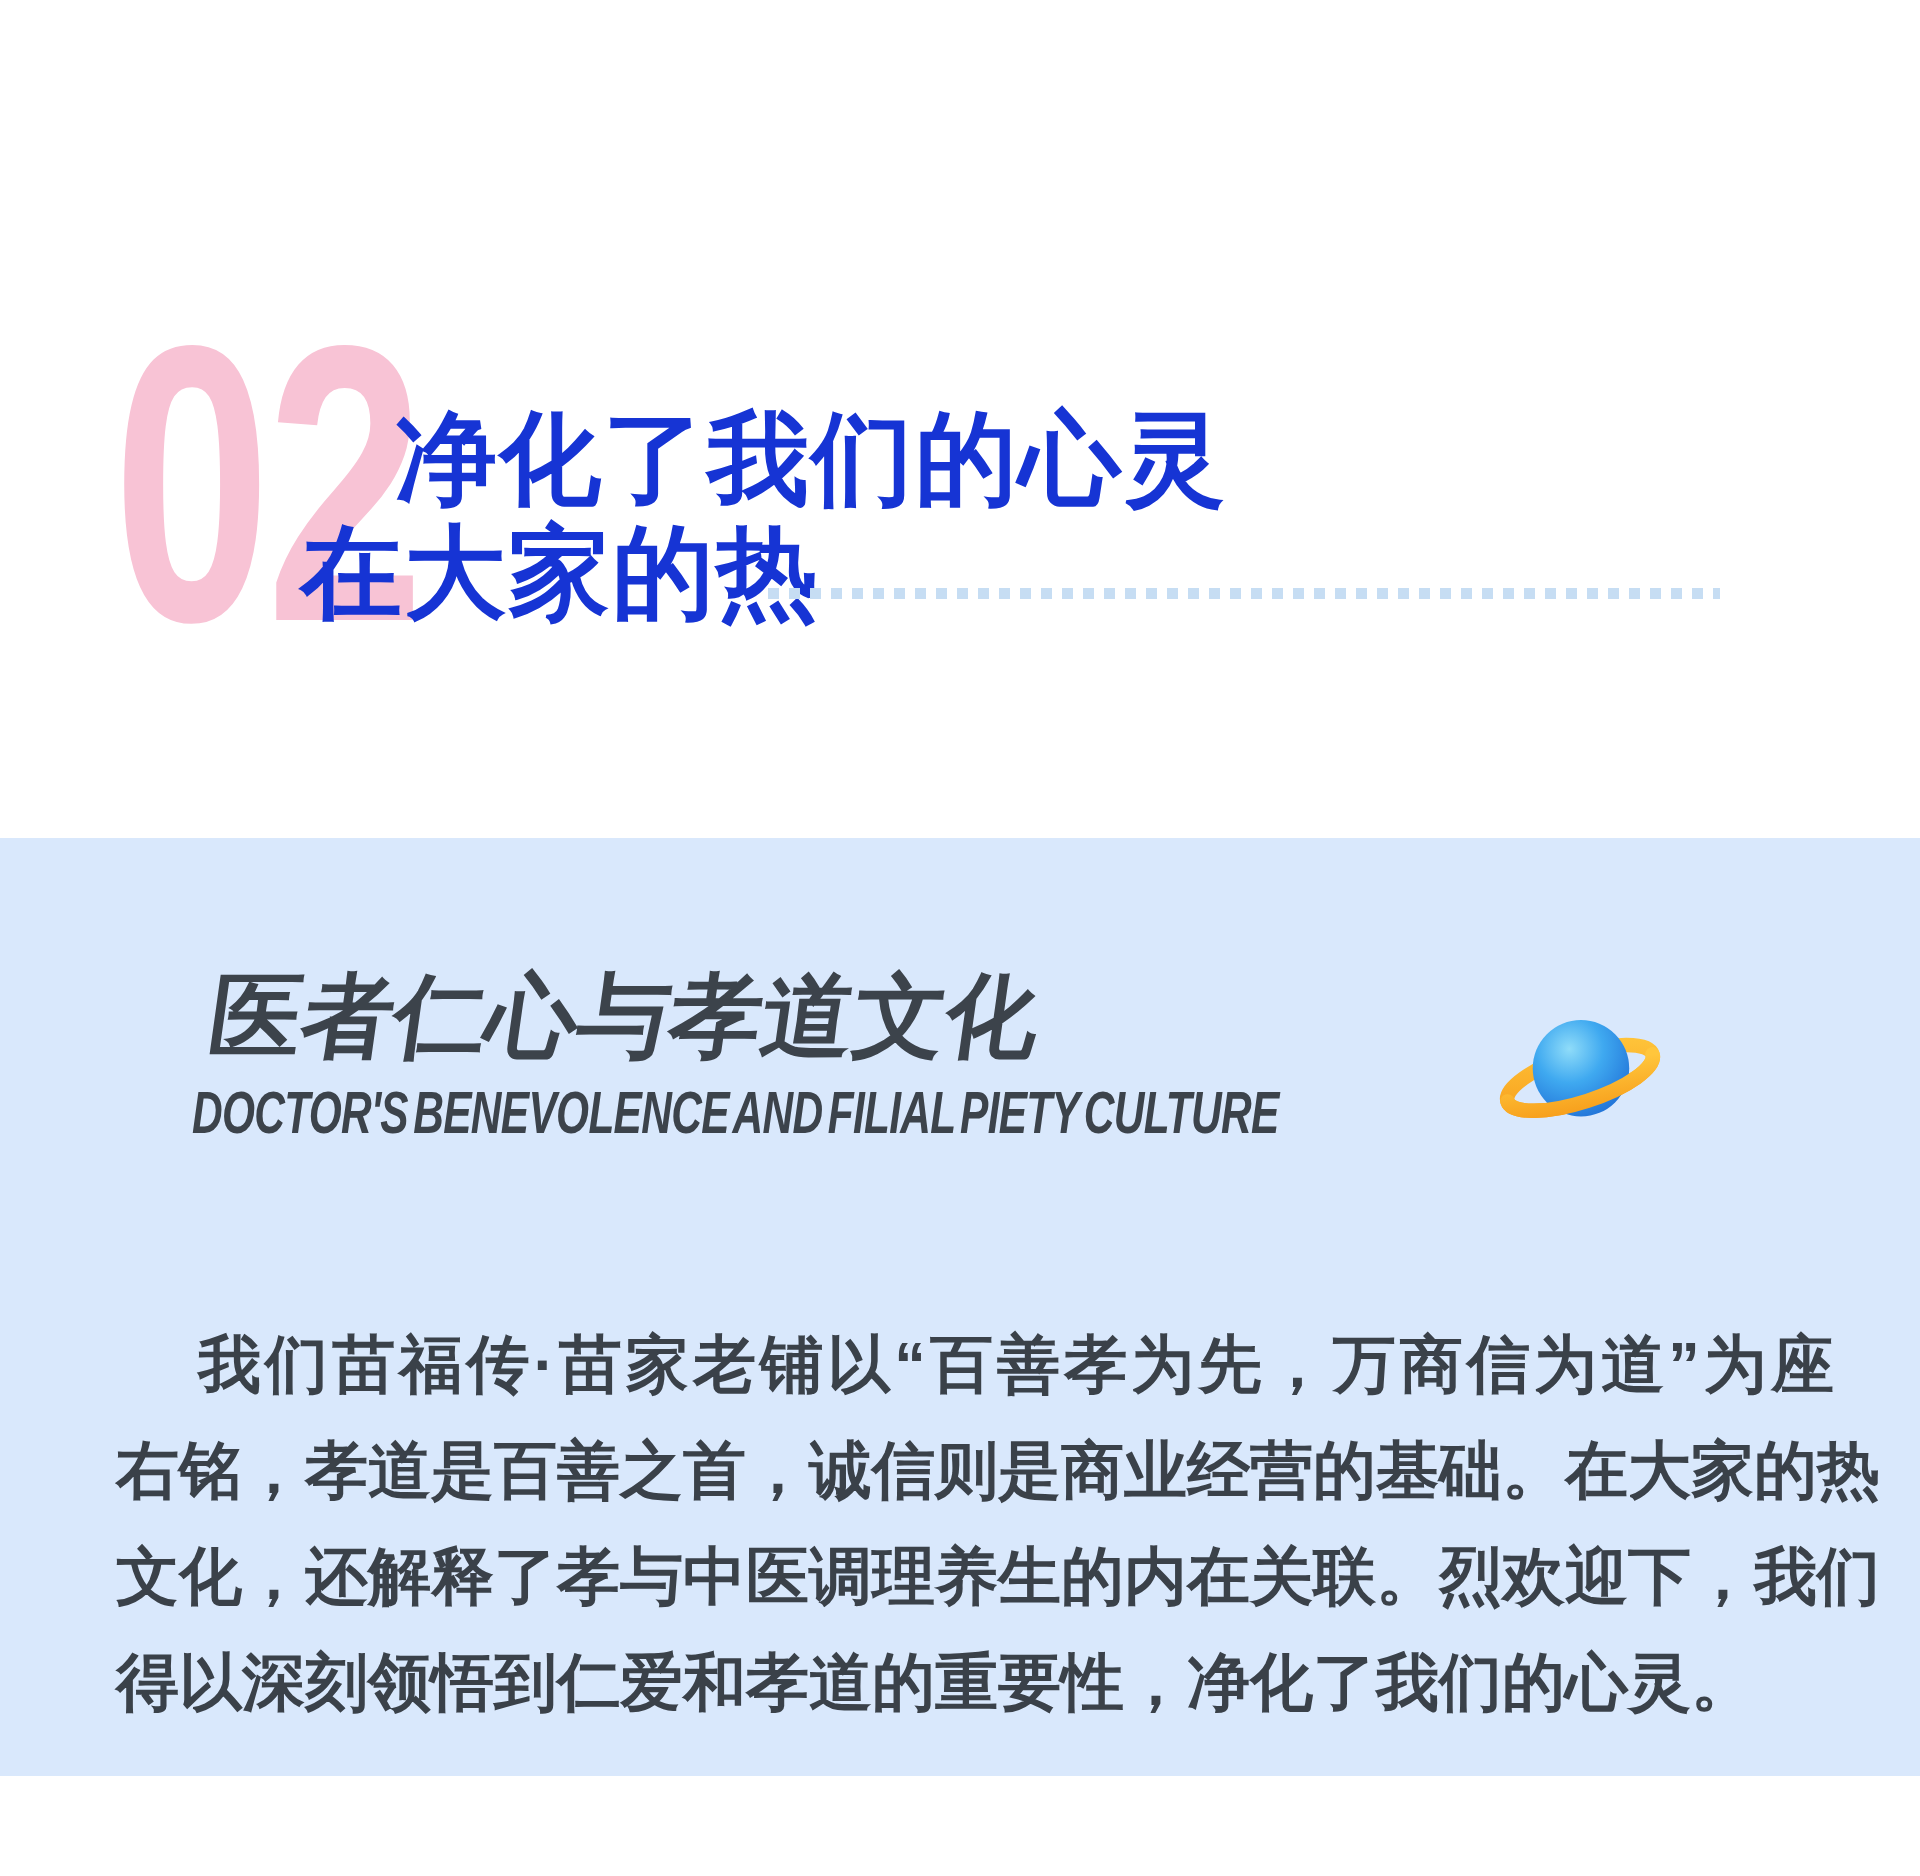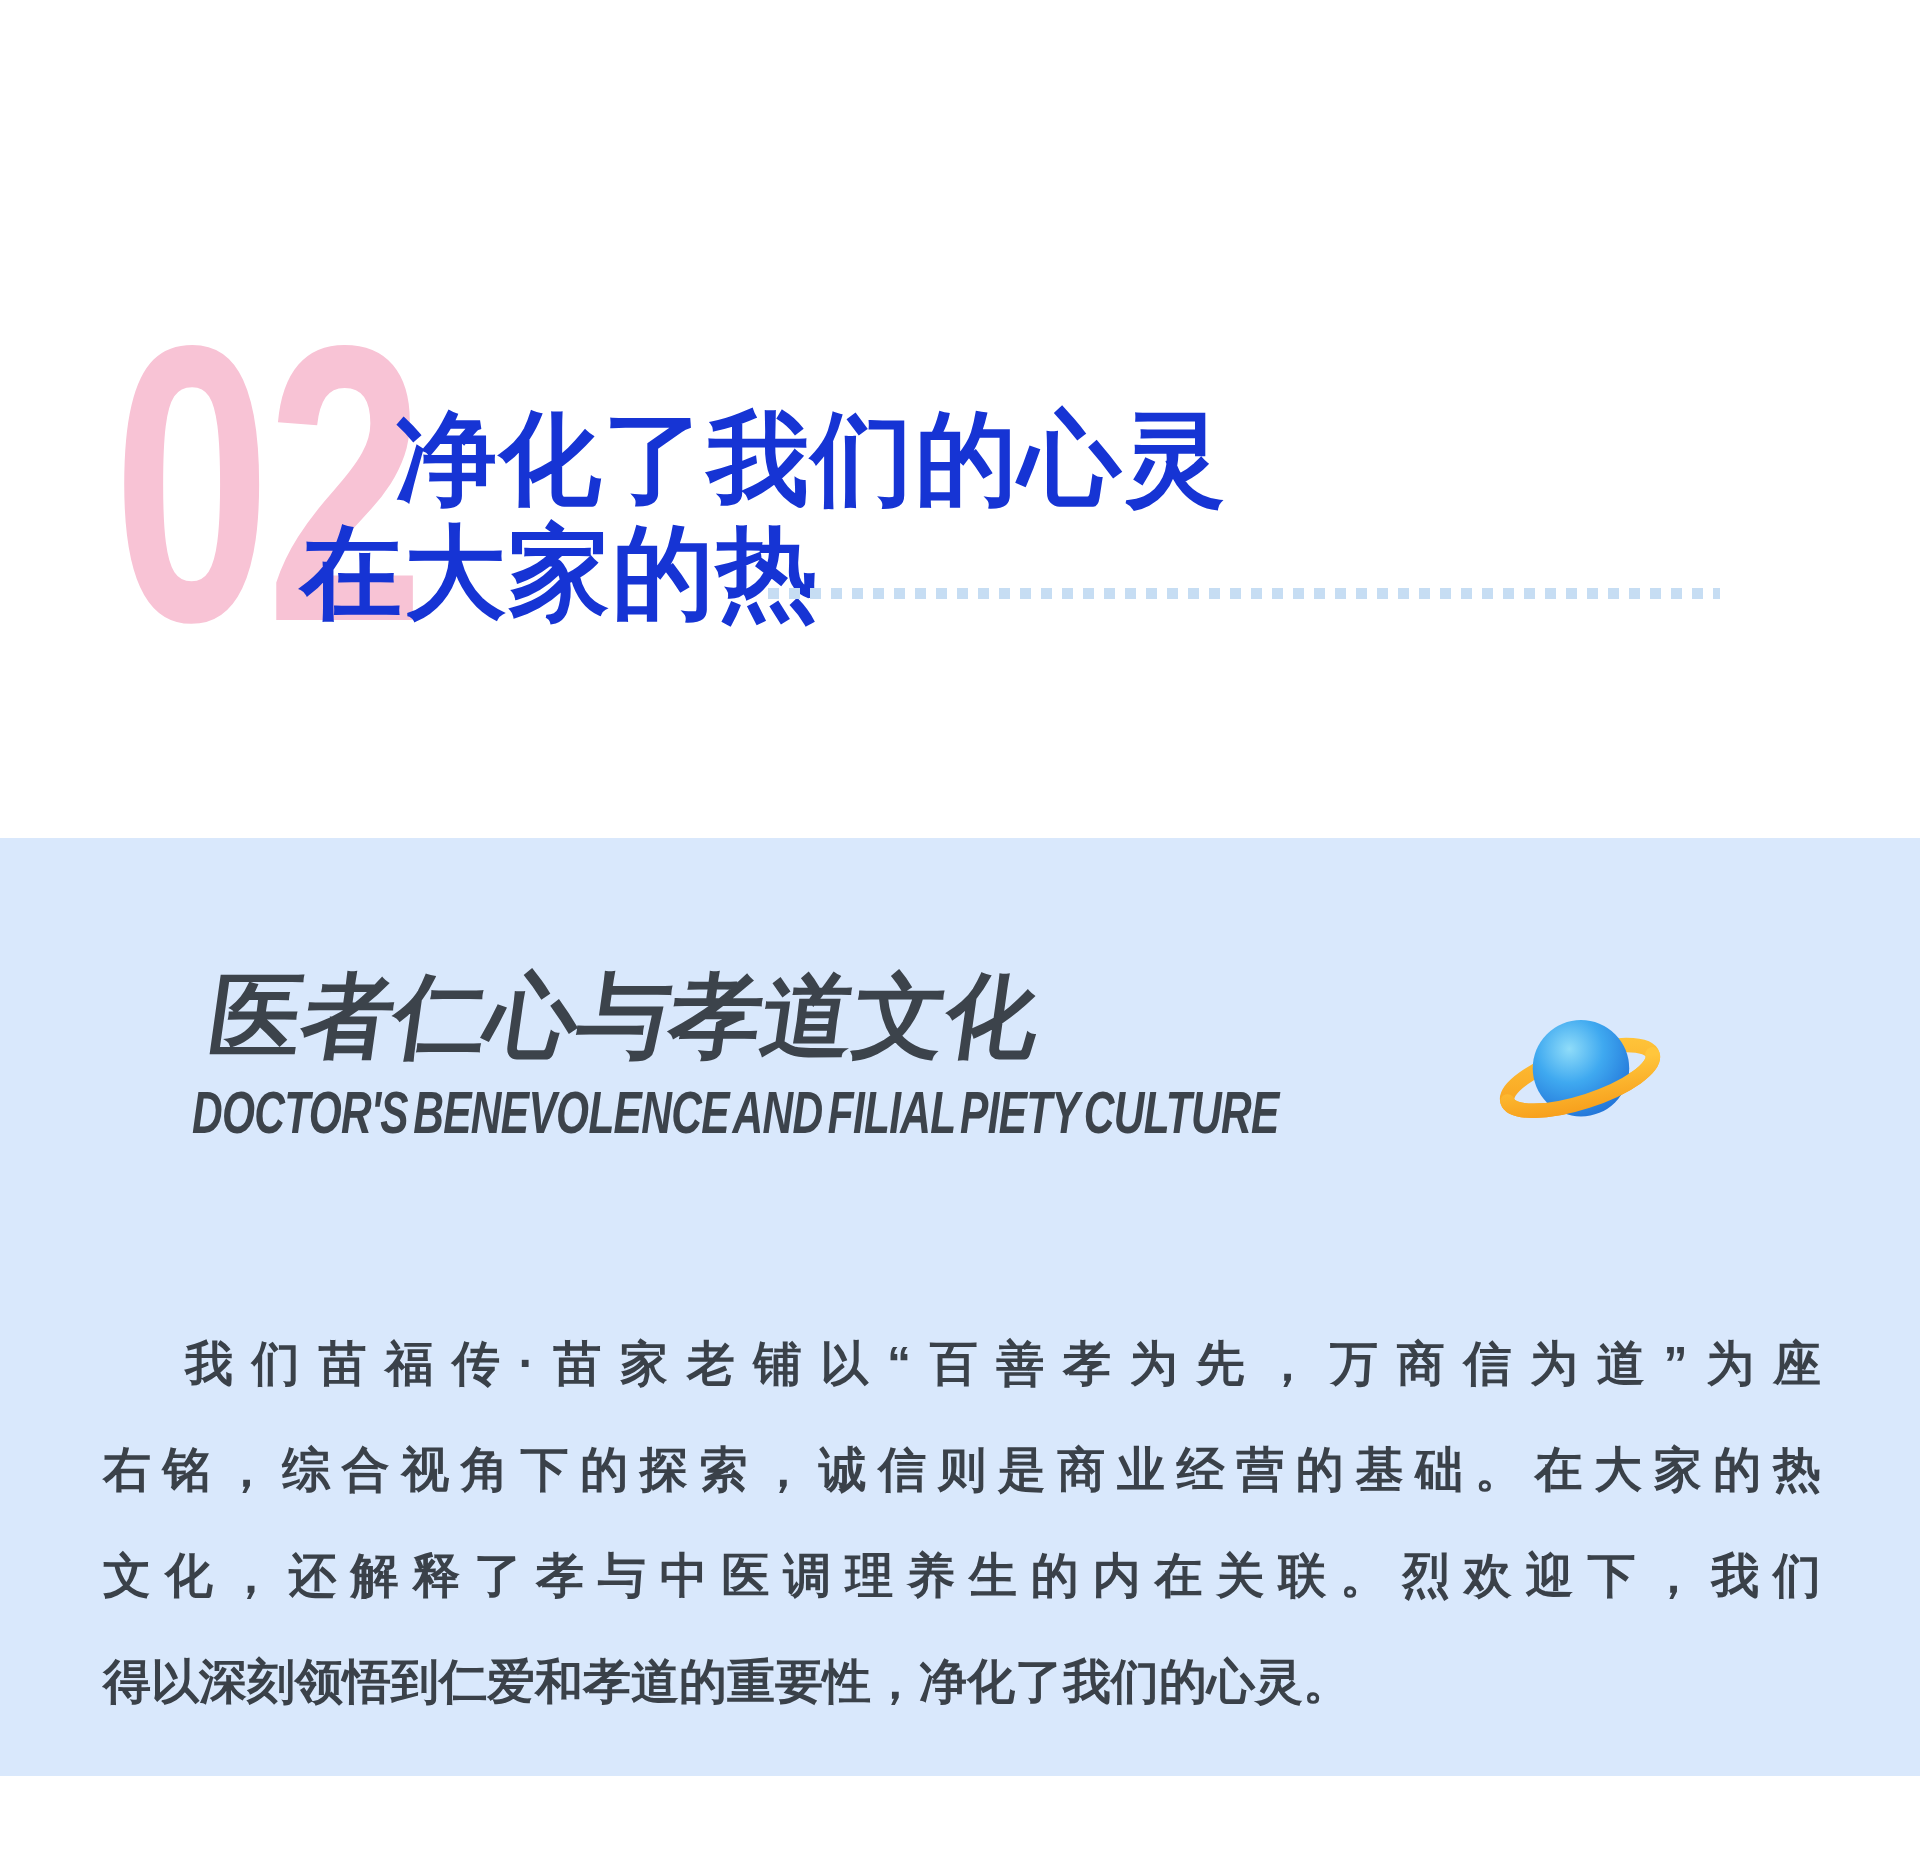--- a/index.html
+++ b/index.html
@@ -95,24 +95,24 @@
   .planet {
     position: absolute;
     left: 1498px;
     top: 174px;
     width: 164px;
     height: 128px;
   }
 
   .paragraph {
     position: absolute;
-    left: 103px;
+    left: 116px;
     top: 473px;
     width: 1718px;
-    font-size: 48px;
+    font-size: 63px;
     line-height: 106px;
     font-weight: 600;
     color: #3A4149;
   }
   .pline {
     text-align: justify;
     text-align-last: justify;
     white-space: nowrap;
   }
   .pline.first { text-indent: 82px; }
@@ -152,19 +152,19 @@
         <ellipse cx="85" cy="68" rx="79" ry="25" fill="none" stroke="url(#rg)" stroke-width="15"></ellipse>
       </g>
       <circle cx="86" cy="58" r="50" fill="url(#pg)"></circle>
       <g transform="rotate(-18 85 68)">
         <path d="M 6 68 A 79 25 0 0 0 164 68" fill="none" stroke="url(#rg)" stroke-width="15" stroke-linecap="round"></path>
       </g>
     </svg>
 
     <div class="paragraph">
       <div class="pline first">我们苗福传·苗家老铺以“百善孝为先，万商信为道”为座</div>
-      <div class="pline">右铭，综合视角下的探索，诚信则是商业经营的基础。在大家的热</div>
+      <div class="pline">右铭，孝道是百善之首，诚信则是商业经营的基础。在大家的热</div>
       <div class="pline">文化，还解释了孝与中医调理养生的内在关联。烈欢迎下，我们</div>
       <div class="pline last">得以深刻领悟到仁爱和孝道的重要性，净化了我们的心灵。</div>
     </div>
 
   </div>
 </div>
 
 </body></html>

